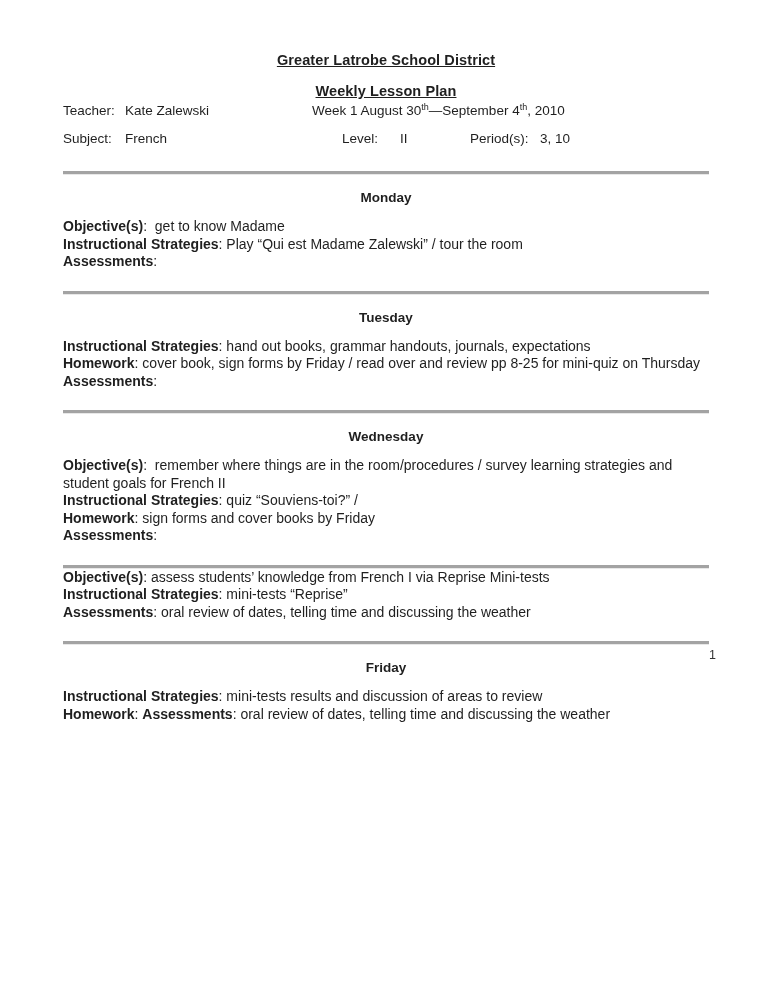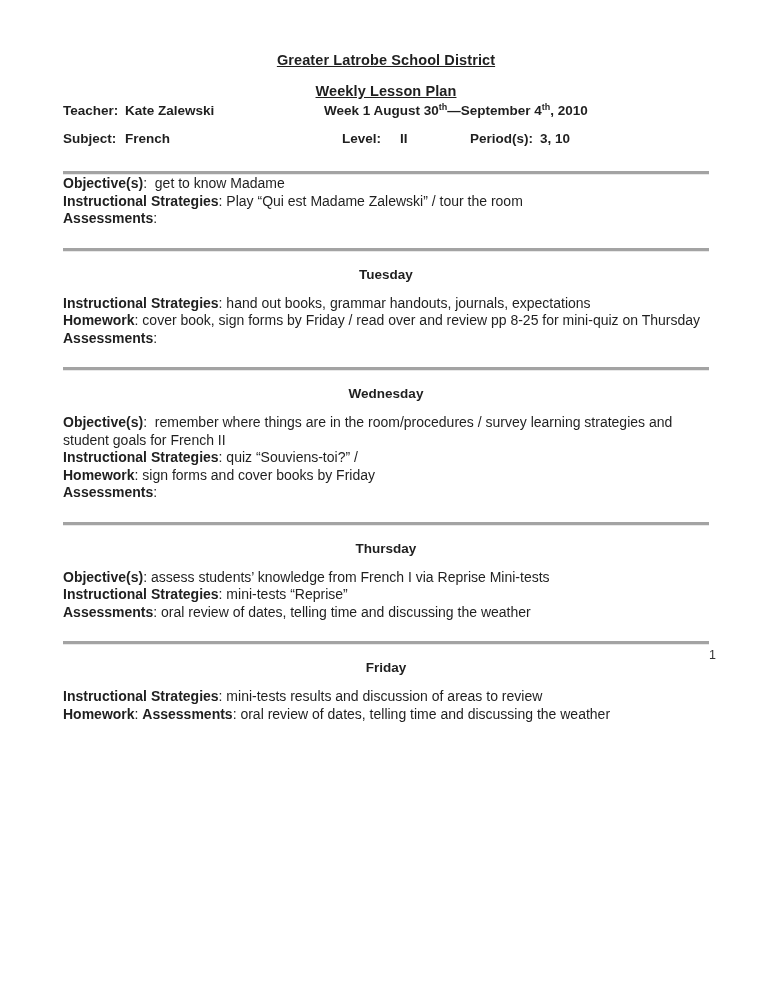--- a/index.html
+++ b/index.html
@@ -33,21 +33,21 @@
     margin: 0 0 15px 0;
     letter-spacing: 0.1px;
   }
   .doc-subtitle {
     margin-bottom: 4px;
   }
   .meta-row {
     position: relative;
     height: 28px;
     font-size: 13.5px;
-    font-weight: bold;
+    font-weight: normal;
   }
   .meta-item {
     position: absolute;
     top: 0;
     white-space: pre;
   }
   sup {
     font-size: 9px;
     vertical-align: super;
     line-height: 0;
@@ -89,35 +89,36 @@
 
 <div class="page">
   <div class="content">
 
     <h1 class="doc-title">Greater Latrobe School District</h1>
     <h2 class="doc-subtitle">Weekly Lesson Plan</h2>
 
     <div class="meta-row">
       <span class="meta-item" style="left:0">Teacher:</span>
       <span class="meta-item" style="left:62px">Kate Zalewski</span>
-      <span class="meta-item" style="left:261px"><span>Week 1 August 30</span><sup>th</sup><span>—September 4</span><sup>th</sup><span>, 2010</span></span>
+      <span class="meta-item" style="left:249px"><span>Week 1 August 30</span><sup>th</sup><span>—September 4</span><sup>th</sup><span>, 2010</span></span>
     </div>
 
     <div class="meta-row">
       <span class="meta-item" style="left:0">Subject:</span>
       <span class="meta-item" style="left:62px">French</span>
       <span class="meta-item" style="left:279px">Level:</span>
       <span class="meta-item" style="left:337px">II</span>
       <span class="meta-item" style="left:407px">Period(s):</span>
       <span class="meta-item" style="left:477px">3, 10</span>
     </div>
 
     <div id="day-sections">
         <div class="day-rule first"></div>
         <section>
+          <div class="day-heading">Monday</div>
           <p class="lesson-line"><span class="b">Objective(s)</span><span>:  get to know Madame</span></p>
           <p class="lesson-line"><span class="b">Instructional Strategies</span><span>: Play “Qui est Madame Zalewski” / tour the room</span></p>
           <p class="lesson-line"><span class="b">Assessments</span><span>:</span></p>
         </section>
         <div class="day-rule"></div>
         <section>
           <div class="day-heading">Tuesday</div>
           <p class="lesson-line"><span class="b">Instructional Strategies</span><span>: hand out books, grammar handouts, journals, expectations</span></p>
           <p class="lesson-line"><span class="b">Homework</span><span>: cover book, sign forms by Friday / read over and review pp 8-25 for mini-quiz on Thursday</span></p>
           <p class="lesson-line"><span class="b">Assessments</span><span>:</span></p>
@@ -125,21 +126,20 @@
         <div class="day-rule"></div>
         <section>
           <div class="day-heading">Wednesday</div>
           <p class="lesson-line"><span class="b">Objective(s)</span><span>:  remember where things are in the room/procedures / survey learning strategies and student goals for French II</span></p>
           <p class="lesson-line"><span class="b">Instructional Strategies</span><span>: quiz “Souviens-toi?” /</span></p>
           <p class="lesson-line"><span class="b">Homework</span><span>: sign forms and cover books by Friday</span></p>
           <p class="lesson-line"><span class="b">Assessments</span><span>:</span></p>
         </section>
         <div class="day-rule"></div>
         <section>
-          <div class="day-heading">Thursday</div>
           <p class="lesson-line"><span class="b">Objective(s)</span><span>: assess students’ knowledge from French I via Reprise Mini-tests</span></p>
           <p class="lesson-line"><span class="b">Instructional Strategies</span><span>: mini-tests “Reprise”</span></p>
           <p class="lesson-line"><span class="b">Assessments</span><span>: oral review of dates, telling time and discussing the weather</span></p>
         </section>
         <div class="day-rule"></div>
         <section>
           <div class="day-heading">Friday</div>
           <p class="lesson-line"><span class="b">Instructional Strategies</span><span>: mini-tests results and discussion of areas to review</span></p>
           <p class="lesson-line"><span class="b">Homework</span><span>: </span><span class="b">Assessments</span><span>: oral review of dates, telling time and discussing the weather</span></p>
         </section>

